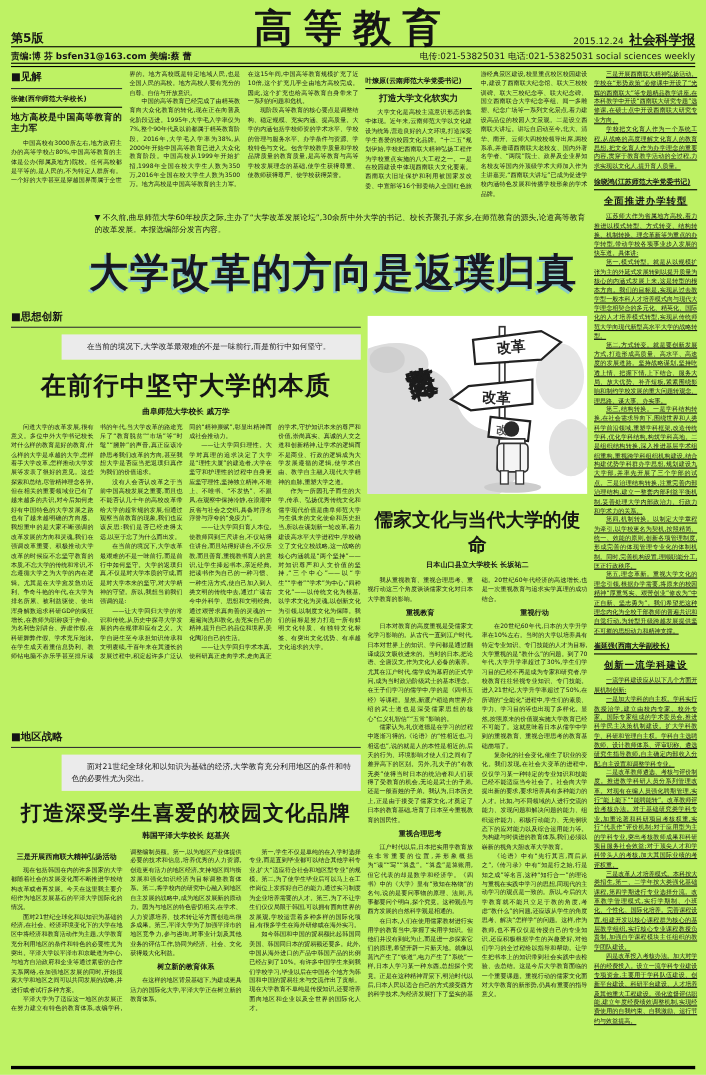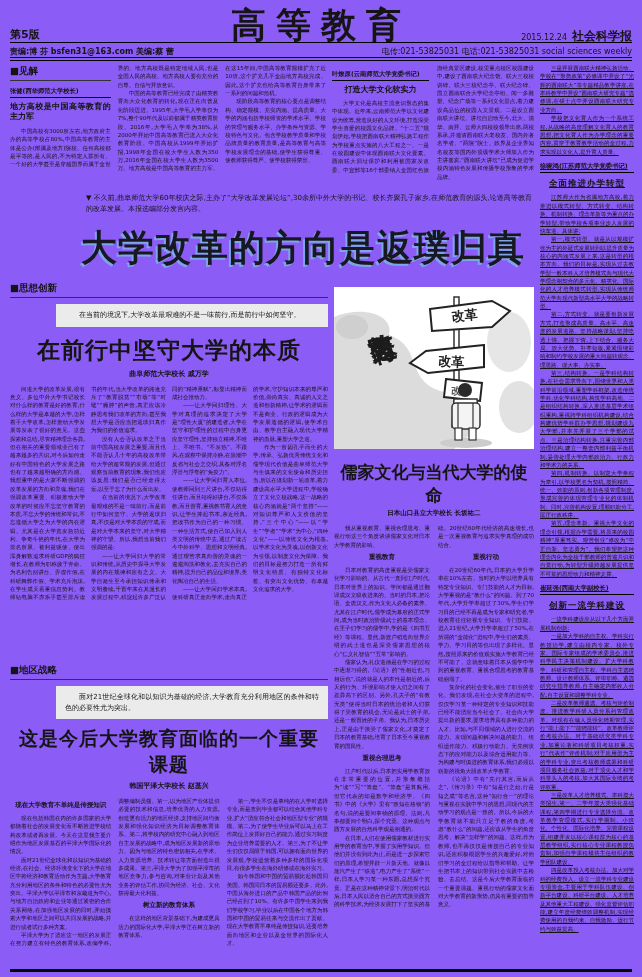--- a/index.html
+++ b/index.html
@@ -1,17 +1,17 @@
 <!DOCTYPE html>
 <html><head>
 <meta charset="utf-8">
 <style>
   html,body{margin:0;padding:0;}
   body{font-family:"DejaVu Sans",sans-serif;color:#151515;background:#e8e8e8;}
-  .page{position:relative;width:642px;height:977px;background:#8b5cf6;overflow:hidden;margin:0;}
+  .page{position:relative;width:642px;height:977px;background:#bef264;overflow:hidden;margin:0;}
   
   .pageno{position:absolute;left:10px;top:27px;font-size:11px;font-weight:bold;}
   .masthead{position:absolute;left:0;right:0;top:2px;text-align:center;font-family:"DejaVu Serif",serif;
             font-size:35px;font-weight:bold;letter-spacing:10px;}
   .hdr-right{position:absolute;right:10px;top:28px;font-size:8px;}
   .hdr-right .paper{font-size:12px;font-weight:bold;margin-left:5px;margin-top:27px;}
   .rule1{position:absolute;left:10px;right:10px;top:42px;border-top:1px solid #000;}
   .editors{position:absolute;left:10px;top:46px;font-size:8px;font-weight:bold;}
   .contact{position:absolute;right:10px;top:46px;font-size:8px;}
   .rule2{position:absolute;left:10px;right:10px;top:57px;height:2px;border-top:1px solid #000;border-bottom:1px solid #000;}
@@ -165,24 +165,24 @@
       <p>复杂化的社会变化,催生了职业的变化。我们发现,在社会大变革的进程中,仅仅学习某一种特定的专业知识和技能已经不能适应当今社会了。社会向大学提出新的要求,要求培养具有多种能力的人才。比如,与不同领域的人进行交流的能力、发现问题和解决问题的能力、组织运作能力、积极行动能力、无先例状态下的应对能力以及综合运用能力等。为构建与时俱进的教育体系,我们必须以崭新的视角大胆改革大学教育。</p>
       <p>《论语》中有“先行其言,而后从之”,《传习录》中有“知是行之始,行是知之成”等名言,这种“知行合一”的理论与重视在实践中学习的思想,同现代的主动学习的观点是一致的。所以,今后的大学教育就不能只立足于教的角度,考虑“教什么”的问题,还应该从学生的角度思考、解决“怎样学”的问题。这样,作为教师,也不再仅仅是传授自己的专业知识,还应积极根据学生的兴趣爱好,对他们学习的全过程给以指导和帮助。让学生把书本上的知识带到社会实践中去检验、去总结。这是今后大学教育面临的一个重要课题。重视行动的儒家文化面对大学教育的新形势,仍具有重要的指导意义。</p>
     </div>
   </div>
 
   <div class="diqu">
     <div class="sec">■地区战略</div>
     <div class="quotebox">
       <p>面对21世纪全球化和以知识为基础的经济,大学教育充分利用地区的条件和特色的必要性尤为突出。</p>
     </div>
-    <div class="title-lg">这是今后大学教育面临的一个重要课题</div>
+    <div class="title-lg">打造深受学生喜爱的校园文化品牌</div>
     <div class="byline-c">韩国平泽大学校长 赵基兴</div>
     <div class="dq-body bodytxt">
-      <div class="subhead">现在大学教育不单纯是传授知识</div>
+      <div class="subhead">三是开展西南联大精神弘扬活动</div>
       <p>现在包括韩国在内的许多国家的大学都随着社会的发展变化而不断推进学校结构改革或者再发展。今天在这里我主要介绍作为地区发展基石的平泽大学国际化的情况。</p>
       <p>面对21世纪全球化和以知识为基础的经济,在社会、经济环境变化下的大学在地区中将经济和教育活动作为主题,大学教育充分利用地区的条件和特色的必要性尤为突出。平泽大学以平泽市和京畿道为中心,与地方自治政府和企业等通过紧密的合作关系网络,在加强地区发展的同时,开始摸索大学和地区之间可以共同发展的战略,并进行或者试行多种方案。</p>
       <p>平泽大学为了适应这一地区的发展正在努力建立有特色的教育体系,改编学科,调整编制员额。第一,以为地区产业体提供必要的技术和信息,培养优秀的人力资源,创造更有活力的地区经济,支持地区间均衡发展和强化知识经济为目标调整教育体系。第二,将学校内的研究中心融入到地区自主发展的战略中,成为地区发展新的原动力。因为与地区的特色密切相关,在学术、人力资源培养、技术转让等方面创造出很多成果。第三,平泽大学为了加强平泽市的地区竞争力,参与咨询,对事业计划及其他业务的评估工作,协同为经济、社会、文化获得最大化利益。</p>
       <div class="subhead">树立新的教育体系</div>
       <p>在这样的地区背景基础下,为建成更具活力的国际化大学,平泽大学正在树立新的教育体系。</p>
       <p>第一,学生不仅是单纯的在入学时选择专业,而是直到毕业都可以结合其他学科专业,扩大“适应符合社会和地区型专业”的规模。第二,为了使学生毕业后可以马上在工作岗位上发挥好自己的能力,通过实习制度为企业培养需要的人才。第三,为了不让学生们仅仅局限于韩国,可以拥有面向世界的发展观,学校运营着多种多样的国际化项目,有很多学生在海外研修或在海外实习。</p>
       <p>如今韩国和中国的贸易额比起韩国同美国、韩国同日本的贸易额还要多。此外,中国从海外进口的产品中韩国产品的比例已经占到了10%。有许多中国学生来到我们学校学习,毕业以后在中国各个地方为韩国和中国的贸易往来与交流作出了贡献。现在大学教育不单纯是传授知识,还要培养面向地区和企业以及全世界的国际化人才。</p>
     </div>
   </div>
 

